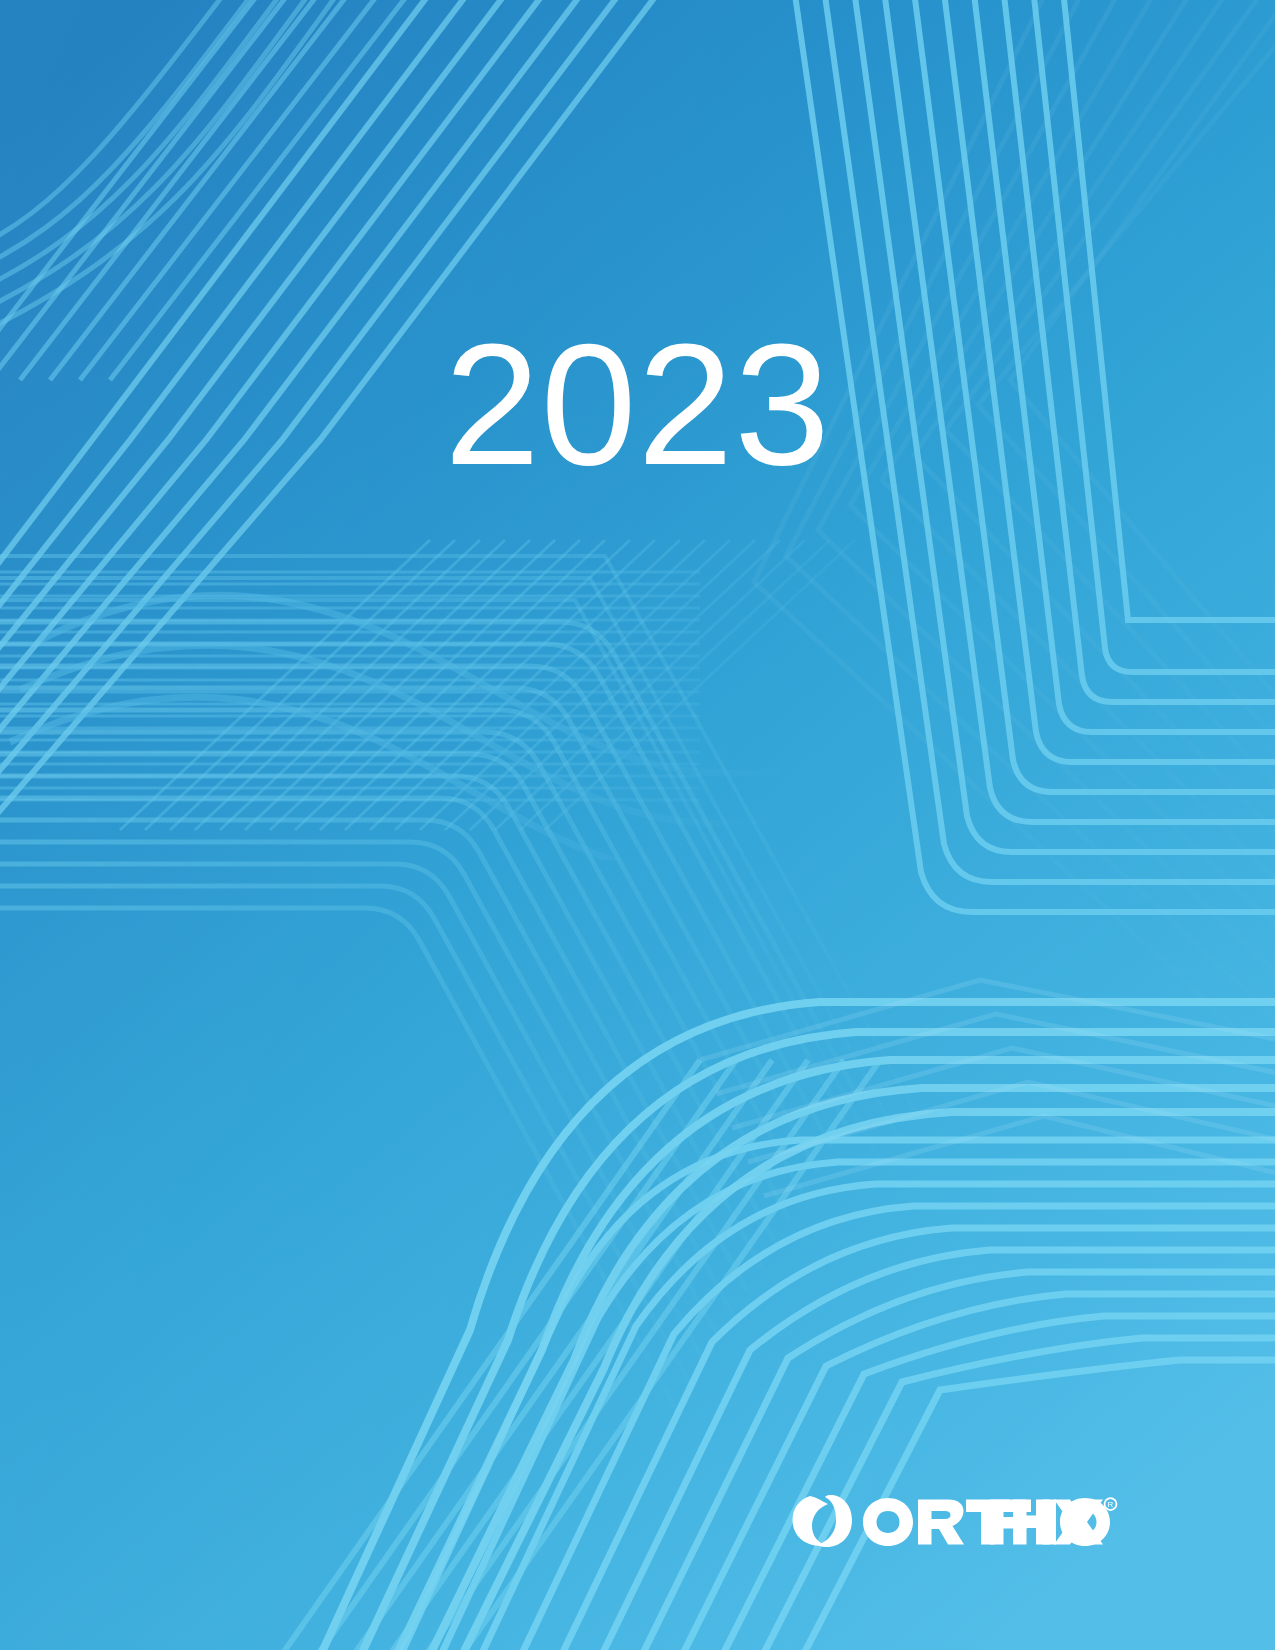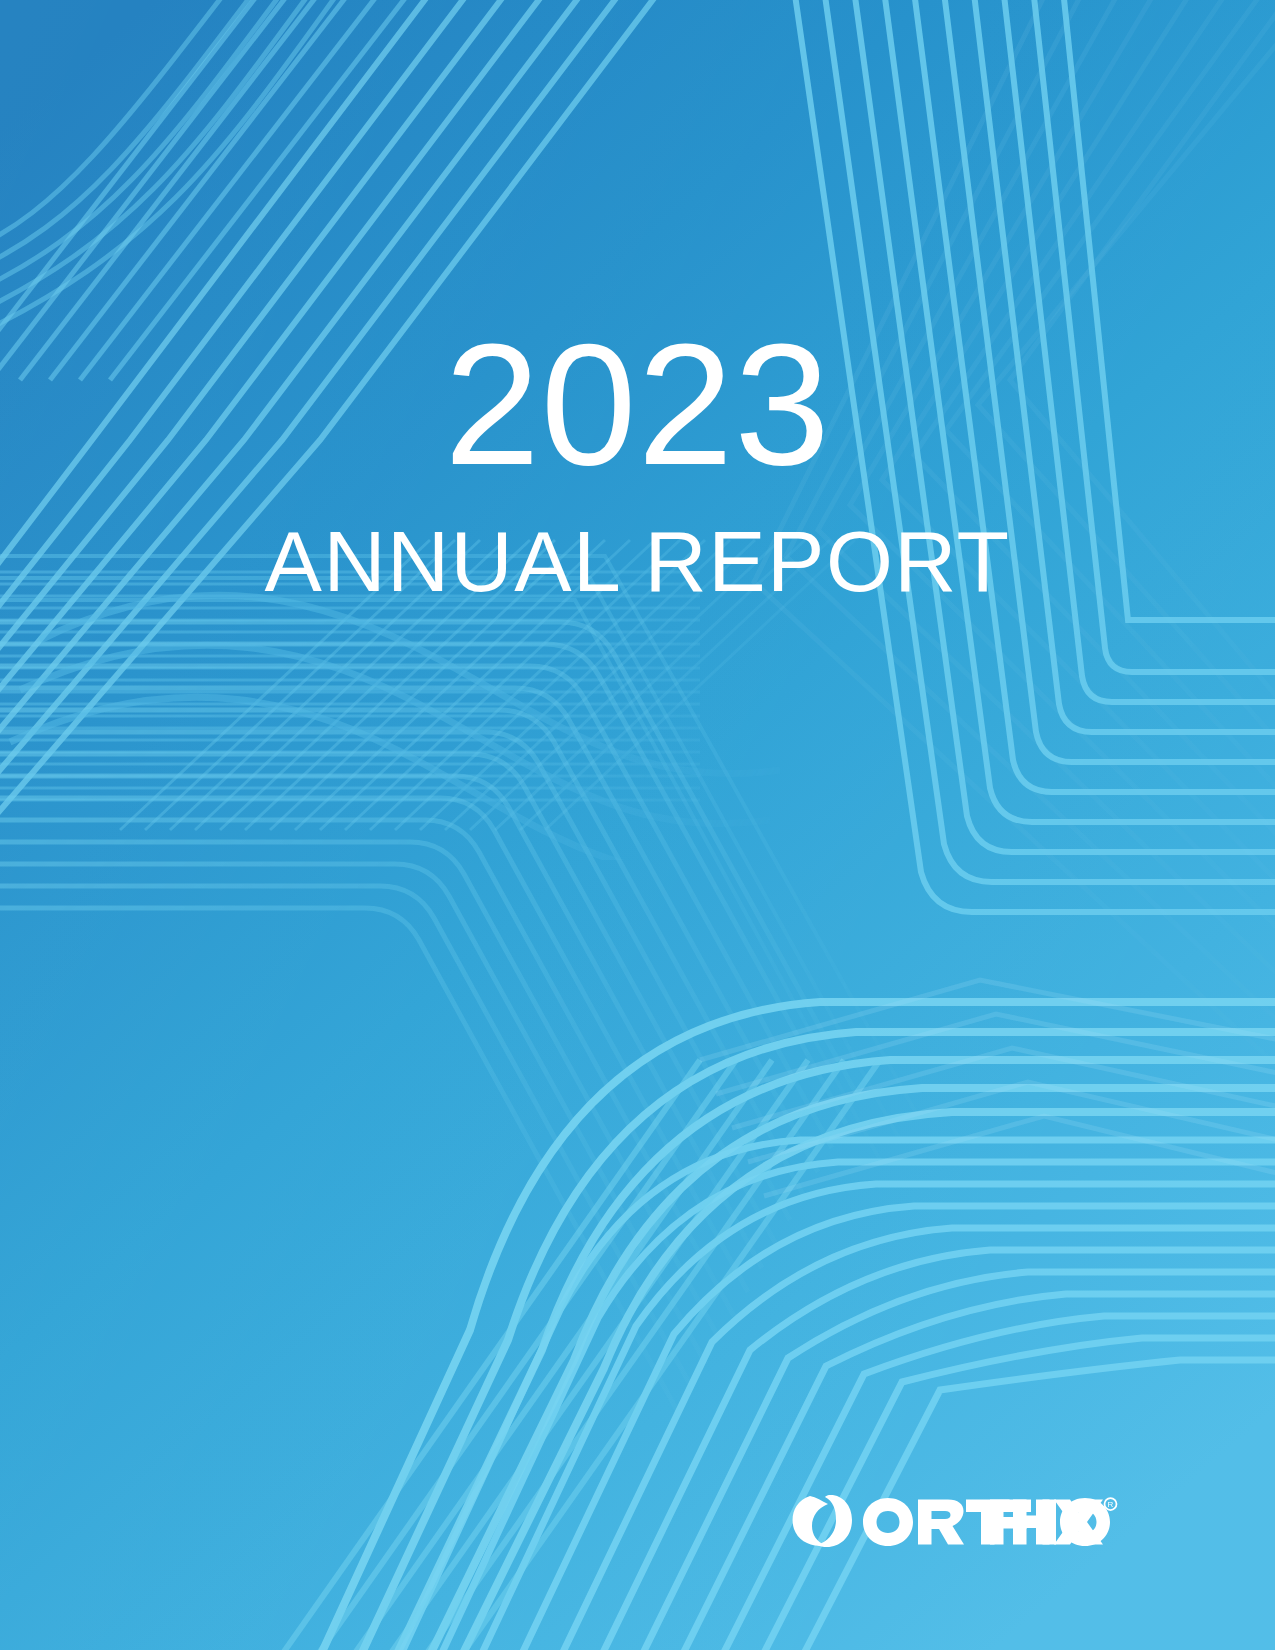--- a/index.html
+++ b/index.html
@@ -283,21 +283,20 @@
       <path d="M 732,1128 L 1012,1048 L 1330,1118"></path>
       <path d="M 748,1162 L 1028,1082 L 1330,1152"></path>
       <path d="M 764,1196 L 1044,1116 L 1330,1186"></path>
     </g>
 
     <rect x="0" y="0" width="1275" height="1650" fill="url(#fadeTopRight)" opacity="0.18"></rect>
   </svg>
 
   <div id="title-block">
     <div id="year">2023</div>
-    <div id="report-line">ANNUAL REPORT</div>
   </div>
 
   <div id="logo-block">
     <svg id="logo-svg" viewBox="0 0 660 124" xmlns="http://www.w3.org/2000/svg">
 
       <g fill="#ffffff">
         <path d="M40 14
                  C 8 24, 0 56, 8 80
                  C 16 104, 44 118, 70 112
                  C 54 106, 44 92, 44 74

